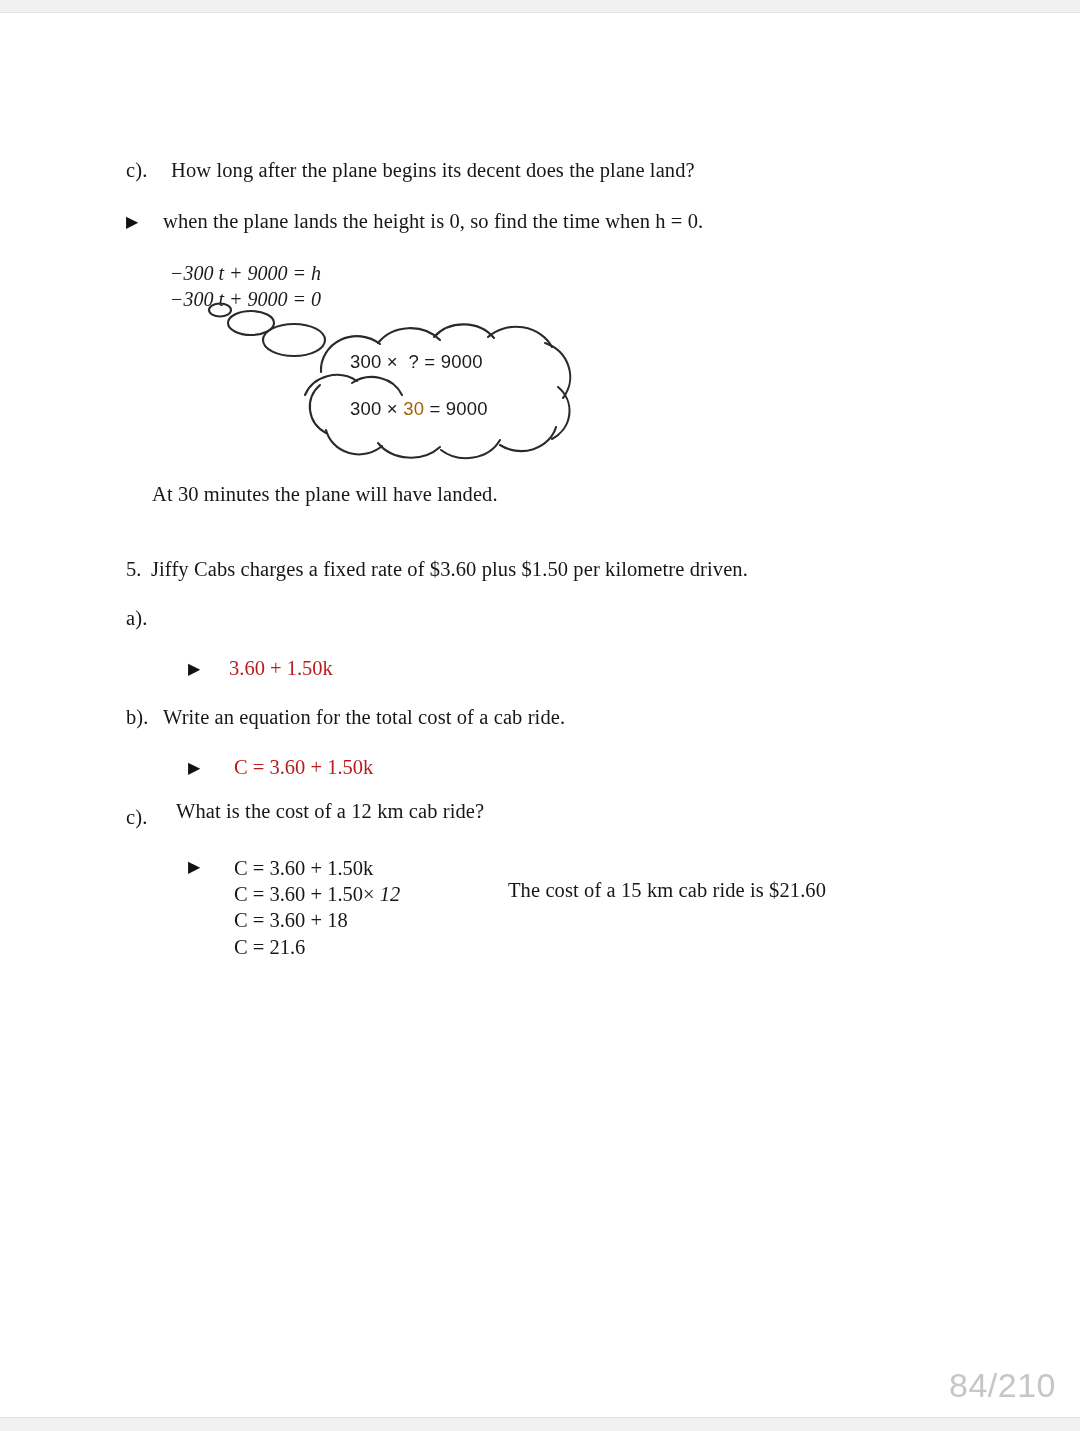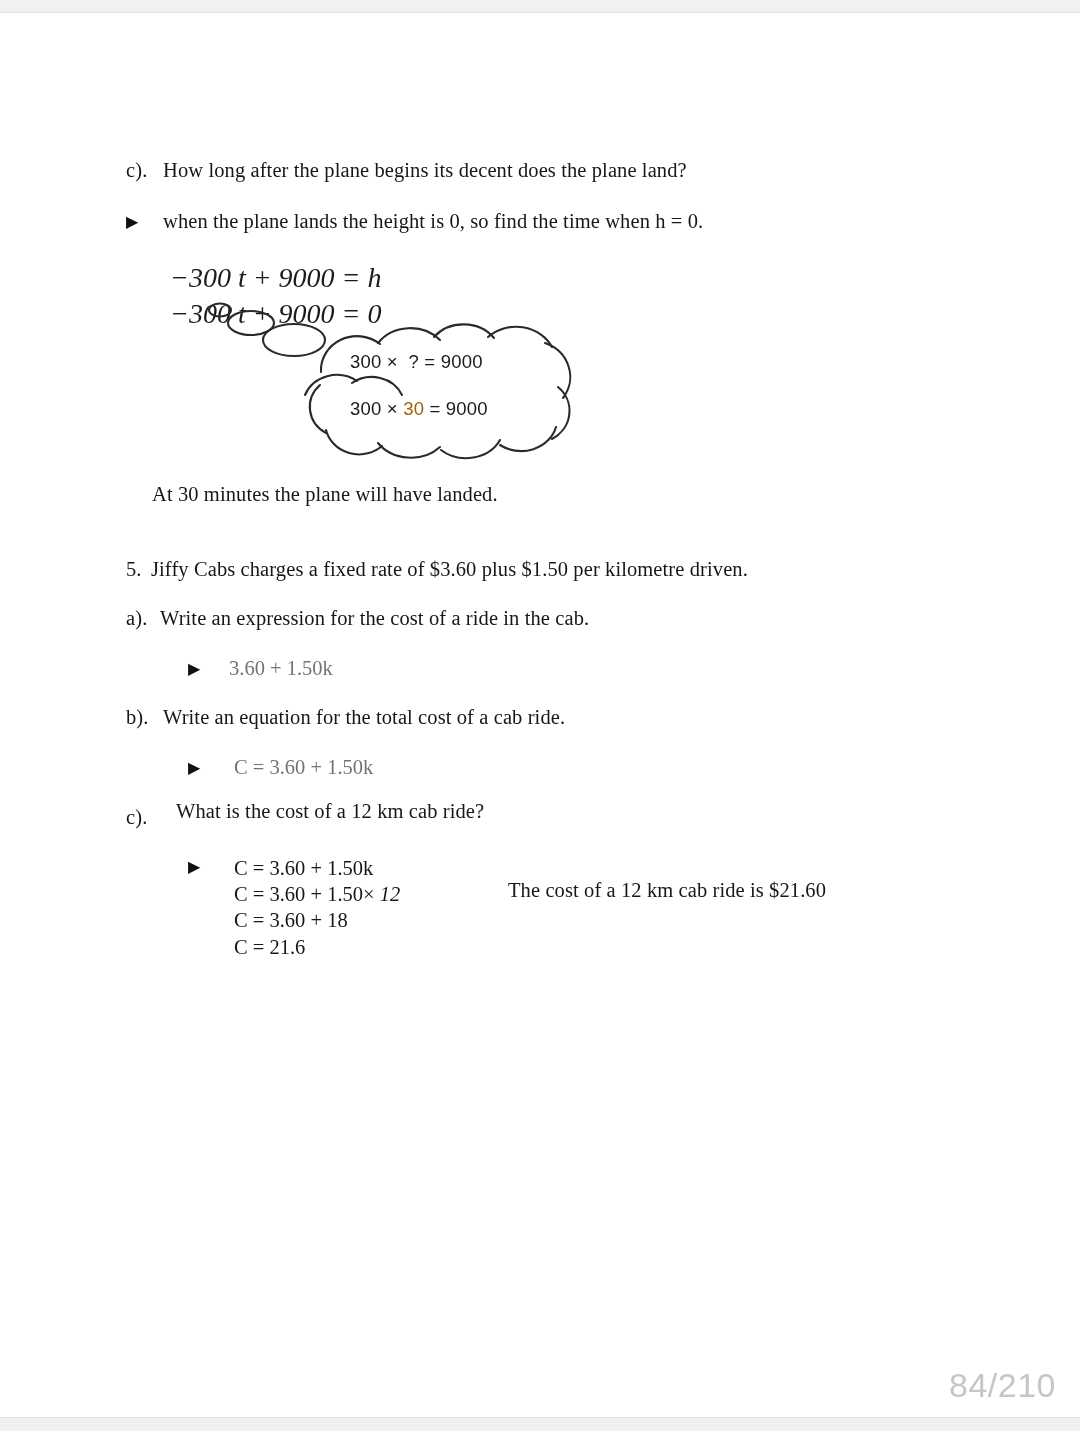--- a/index.html
+++ b/index.html
@@ -52,25 +52,25 @@
     letter-spacing: 0.1px;
   }
   .bullet-tri {
     position: absolute;
     font-size: 16px;
     color: #111114;
     line-height: 1;
   }
   .ans-serif {
     font-size: 20.5px;
-    color: #737373;
+    color: #b91c1c;
   }
   .eq-italic {
     font-style: italic;
-    font-size: 28px;
+    font-size: 20px;
     color: #1b1b1f;
     font-family: "Liberation Serif", serif;
   }
   .eq-upright {
     font-style: normal;
   }
   .cloud-text {
     font-family: "Liberation Sans", sans-serif;
     font-size: 18.5px;
     color: #1a1a1a;
@@ -115,21 +115,21 @@
 </style>
 </head>
 <body>
 
 <div class="viewer-bg"></div>
 
 <div class="page">
   <div class="doc-body">
 
     <div class="tx q-line" style="left:126px; top:146px;">c).</div>
-    <div class="tx q-line" style="left:163px; top:146px;">How long after the plane begins its decent does the plane land?</div>
+    <div class="tx q-line" style="left:171px; top:146px;">How long after the plane begins its decent does the plane land?</div>
 
     <div class="bullet-tri" style="left:126px; top:201px;">▶</div>
     <div class="tx q-line" style="left:163px; top:197px;">when the plane lands the height is 0, so find the time when h = 0.</div>
 
     <div class="eq-block" style="left:170px; top:247px;">
       <span class="ln eq-italic">−300 t  + 9000 = h</span>
       <span class="ln eq-italic">−300 t  + 9000 = 0</span>
     </div>
 
 
@@ -159,38 +159,37 @@
       <div class="tx cloud-text" style="left:150px; top:52px;">300 ×  ? = 9000</div>
       <div class="tx" style="left:150px; top:99px;"><span class="cloud-text">300 × </span><span class="cloud-text red">30</span><span class="cloud-text"> = 9000</span></div>
     </div>
 
     <div class="tx q-line" style="left:126px; top:470px;margin-left:26px;">At 30 minutes the plane will have landed.</div>
 
     <div class="tx q-line" style="left:126px; top:545px;">5.</div>
     <div class="tx q-line" style="left:151px; top:545px;">Jiffy Cabs charges a fixed rate of $3.60 plus $1.50 per kilometre driven.</div>
 
     <div class="tx q-line" style="left:126px; top:594px;">a).</div>
-    <div class="tx q-line" style="left:160px; top:594px;">Write an expression for the cost of a ride in the cab.</div>
     <div class="bullet-tri" style="left:188px; top:648px;">▶</div>
     <div class="tx ans-serif" style="left:229px; top:644px;">3.60 + 1.50k</div>
 
     <div class="tx q-line" style="left:126px; top:693px;">b).</div>
     <div class="tx q-line" style="left:163px; top:693px;">Write an equation for the total cost of a cab ride.</div>
     <div class="bullet-tri" style="left:188px; top:747px;">▶</div>
     <div class="tx ans-serif" style="left:234px; top:743px;">C = 3.60 + 1.50k</div>
 
     <div class="tx q-line" style="left:126px; top:793px;">c).</div>
     <div class="tx q-line" style="left:170px; top:787px;margin-left:6px;">What is the cost of a 12 km cab ride?</div>
     <div class="bullet-tri" style="left:188px; top:846px;">▶</div>
 
     <div class="eq-block worked" style="left:234px; top:842px;">
       <span class="ln mono-ans">C = 3.60 + 1.50k</span>
       <span class="ln"><span class="mono-ans">C = 3.60 + 1.50× </span><span class="mono-ans ital12">12</span></span>
       <span class="ln mono-ans">C = 3.60 + 18</span>
       <span class="ln mono-ans">C =  21.6</span>
     </div>
 
-    <div class="tx q-line" style="left:508px; top:866px;">The cost of a 12 km cab ride is $21.60</div>
+    <div class="tx q-line" style="left:508px; top:866px;">The cost of a 15 km cab ride is $21.60</div>
 
     <div class="page-counter">84/210</div>
 
   </div>
 </div>
 
 </body></html>

